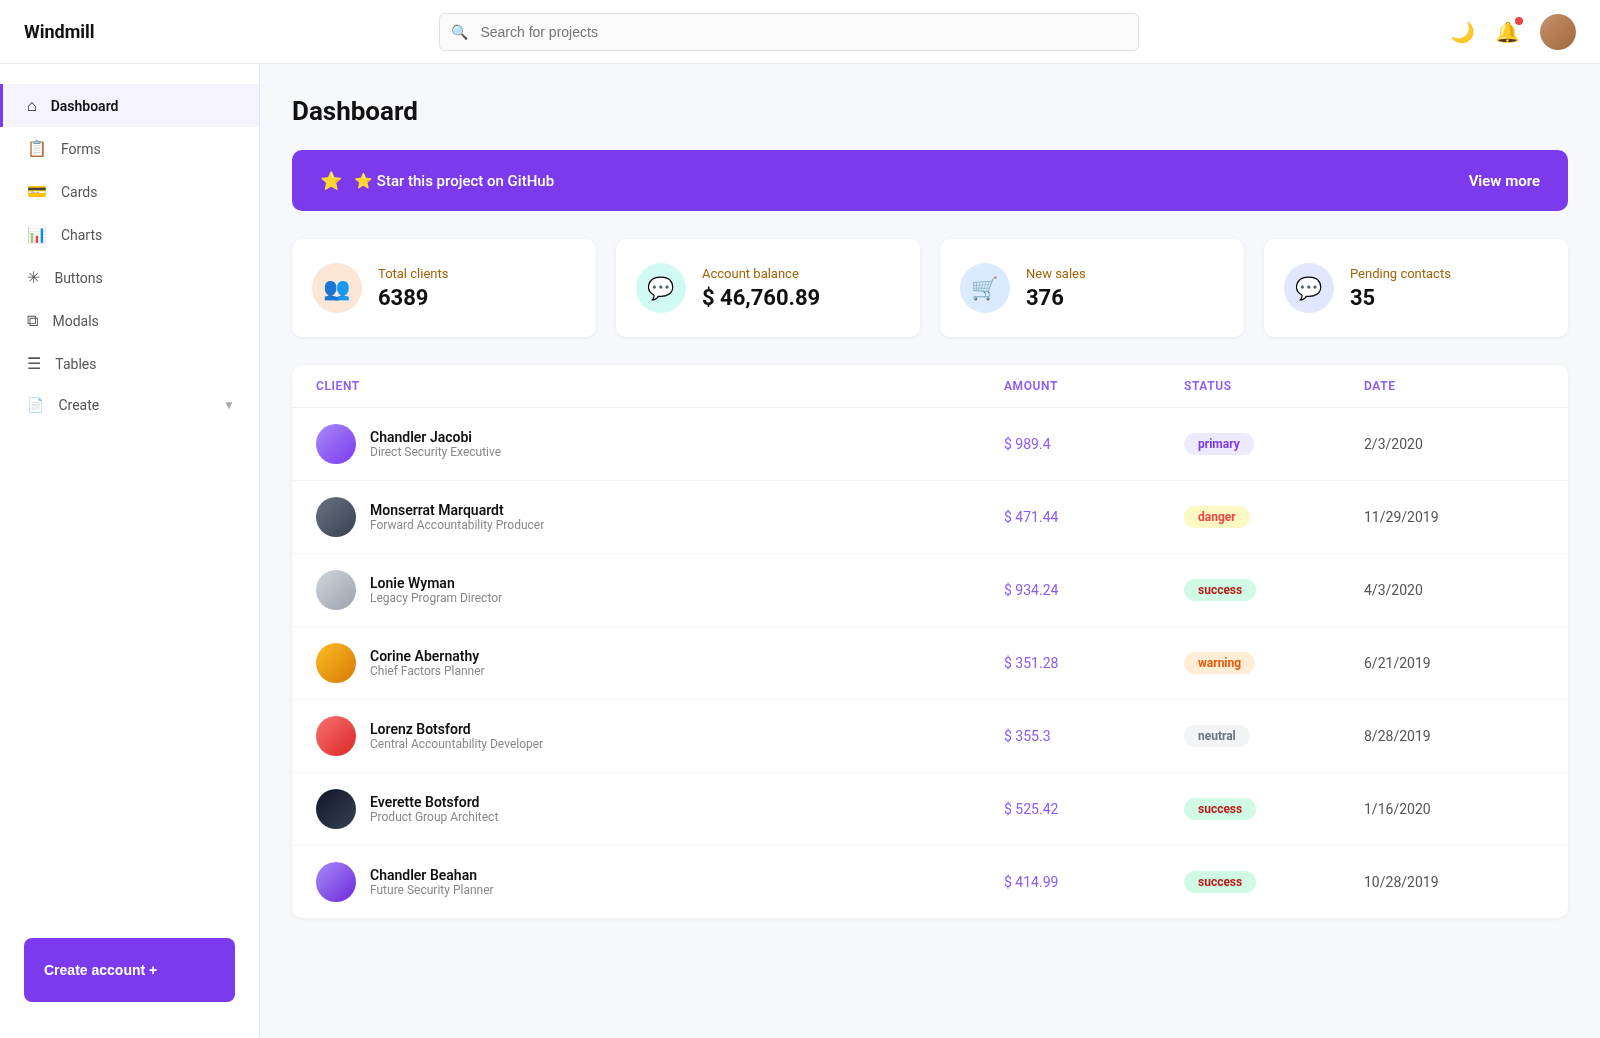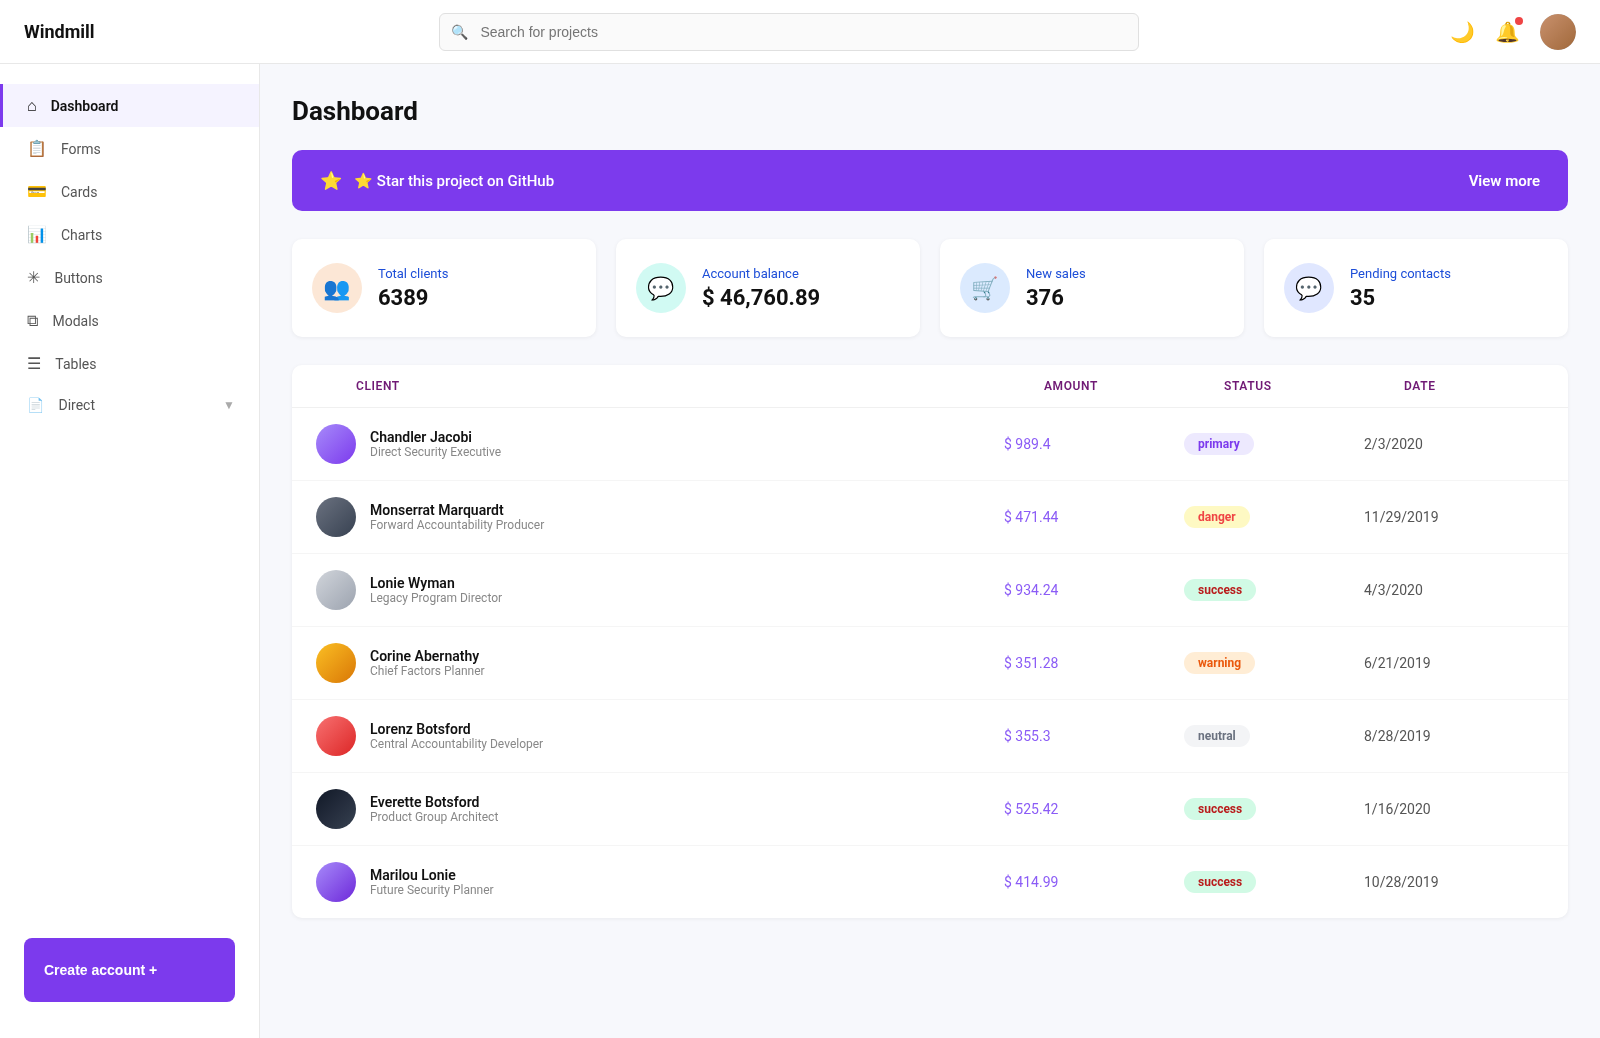--- a/index.html
+++ b/index.html
@@ -42,27 +42,27 @@
     .banner-link { color: #fff; font-weight: 600; cursor: pointer; font-size: 15px; }
 
     
     .stats-row { display: grid; grid-template-columns: repeat(4, 1fr); gap: 20px; margin-bottom: 28px; }
     .stat-card { background: #fff; border-radius: 10px; padding: 24px 20px; display: flex; align-items: center; gap: 16px; box-shadow: 0 1px 4px rgba(0,0,0,0.06); }
     .stat-icon { width: 50px; height: 50px; border-radius: 50%; display: flex; align-items: center; justify-content: center; font-size: 22px; flex-shrink: 0; }
     .stat-icon.orange { background: #fce7d6; }
     .stat-icon.teal { background: #d1faf3; }
     .stat-icon.blue { background: #dbeafe; }
     .stat-icon.purple { background: #e0e7ff; }
-    .stat-label { font-size: 13px; color: #1d4ed8; margin-bottom: 4px; }
+    .stat-label { font-size: 13px; color: #a16207; margin-bottom: 4px; }
     .stat-value { font-size: 22px; font-weight: 700; color: #111; }
 
     
     .table-card { background: #fff; border-radius: 10px; box-shadow: 0 1px 4px rgba(0,0,0,0.06); overflow: hidden; }
     .table-header { display: grid; grid-template-columns: 1fr 180px 180px 180px; padding: 14px 24px; border-bottom: 1px solid #f0f0f0; }
-    .table-header-cell { font-size: 12px; font-weight: 600; color: #701a75; letter-spacing: 0.05em; text-transform: uppercase; margin-left: 40px; }
+    .table-header-cell { font-size: 12px; font-weight: 600; color: #8b5cf6; letter-spacing: 0.05em; text-transform: uppercase; }
     .table-row { display: grid; grid-template-columns: 1fr 180px 180px 180px; padding: 16px 24px; border-bottom: 1px solid #f5f5f5; align-items: center; }
     .table-row:last-child { border-bottom: none; }
     .client-cell { display: flex; align-items: center; gap: 14px; }
     .client-avatar { width: 40px; height: 40px; border-radius: 50%; background: #ddd; flex-shrink: 0; overflow: hidden; }
     .av1 { background: linear-gradient(135deg, #a78bfa, #7c3aed); }
     .av2 { background: linear-gradient(135deg, #6b7280, #374151); }
     .av3 { background: linear-gradient(135deg, #d1d5db, #9ca3af); }
     .av4 { background: linear-gradient(135deg, #fbbf24, #d97706); }
     .av5 { background: linear-gradient(135deg, #f87171, #dc2626); }
     .av6 { background: linear-gradient(135deg, #111827, #374151); }
@@ -126,21 +126,21 @@
       <span class="icon">⧉</span>
       <span class="sidebar-item-label">Modals</span>
     </div>
     <div class="sidebar-item">
       <span class="icon">☰</span>
       <span class="sidebar-item-label">Tables</span>
     </div>
     <div class="sidebar-pages-row">
       <div style="display:flex;align-items:center;gap:14px;">
         <span class="icon">📄</span>
-        <span>Direct</span>
+        <span>Create</span>
       </div>
       <span style="font-size:12px;color:#aaa;">▼</span>
     </div>
 
     <div style="flex:1;"></div>
     <button class="sidebar-create">Create account +</button>
   </aside>
 
   <main class="main">
     <h1 class="page-title">Dashboard</h1>
@@ -274,21 +274,21 @@
     <div class="amount-cell">$ 525.42</div>
     <div>
       <span class="status-badge badge-success">success</span>
     </div>
     <div class="date-cell">1/16/2020</div>
   </div>
           <div class="table-row">
     <div class="client-cell">
       <div class="client-avatar av7"></div>
       <div>
-        <div class="client-name">Marilou Lonie</div>
+        <div class="client-name">Chandler Beahan</div>
         <div class="client-role">Future Security Planner</div>
       </div>
     </div>
     <div class="amount-cell">$ 414.99</div>
     <div>
       <span class="status-badge badge-success">success</span>
     </div>
     <div class="date-cell">10/28/2019</div>
   </div>
         </div>

